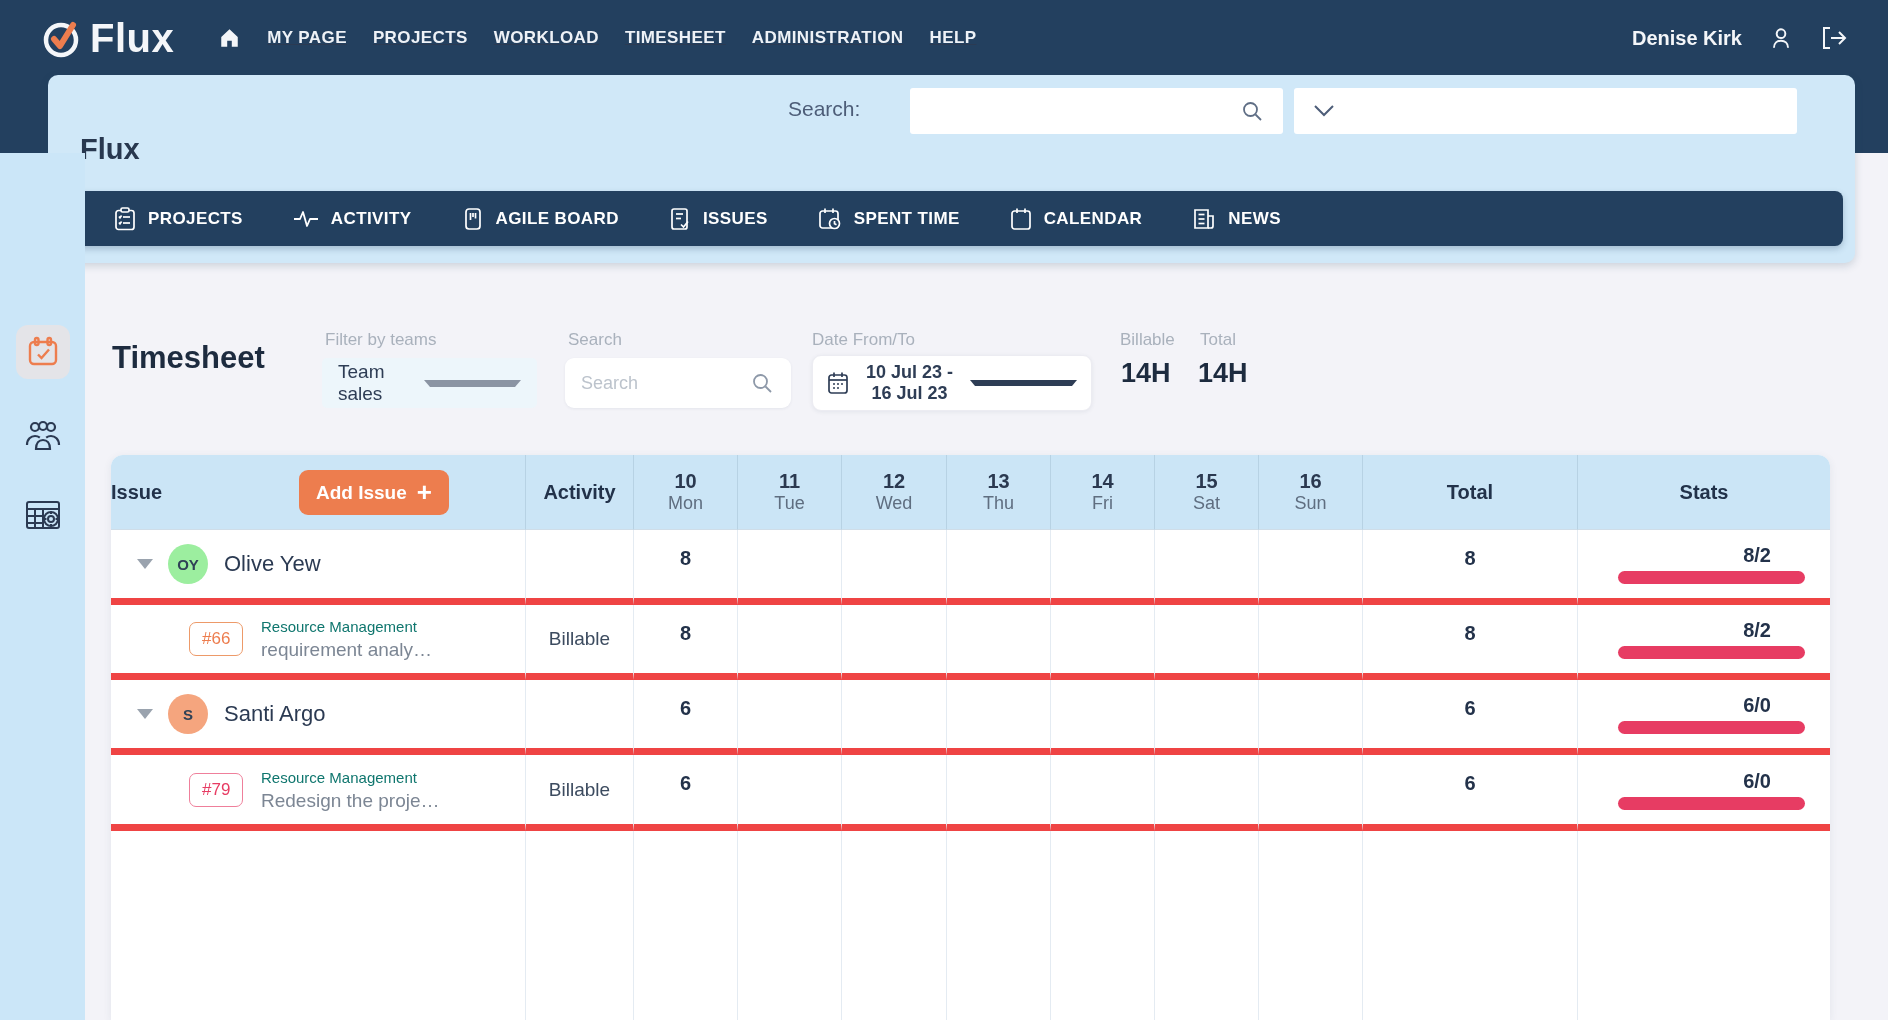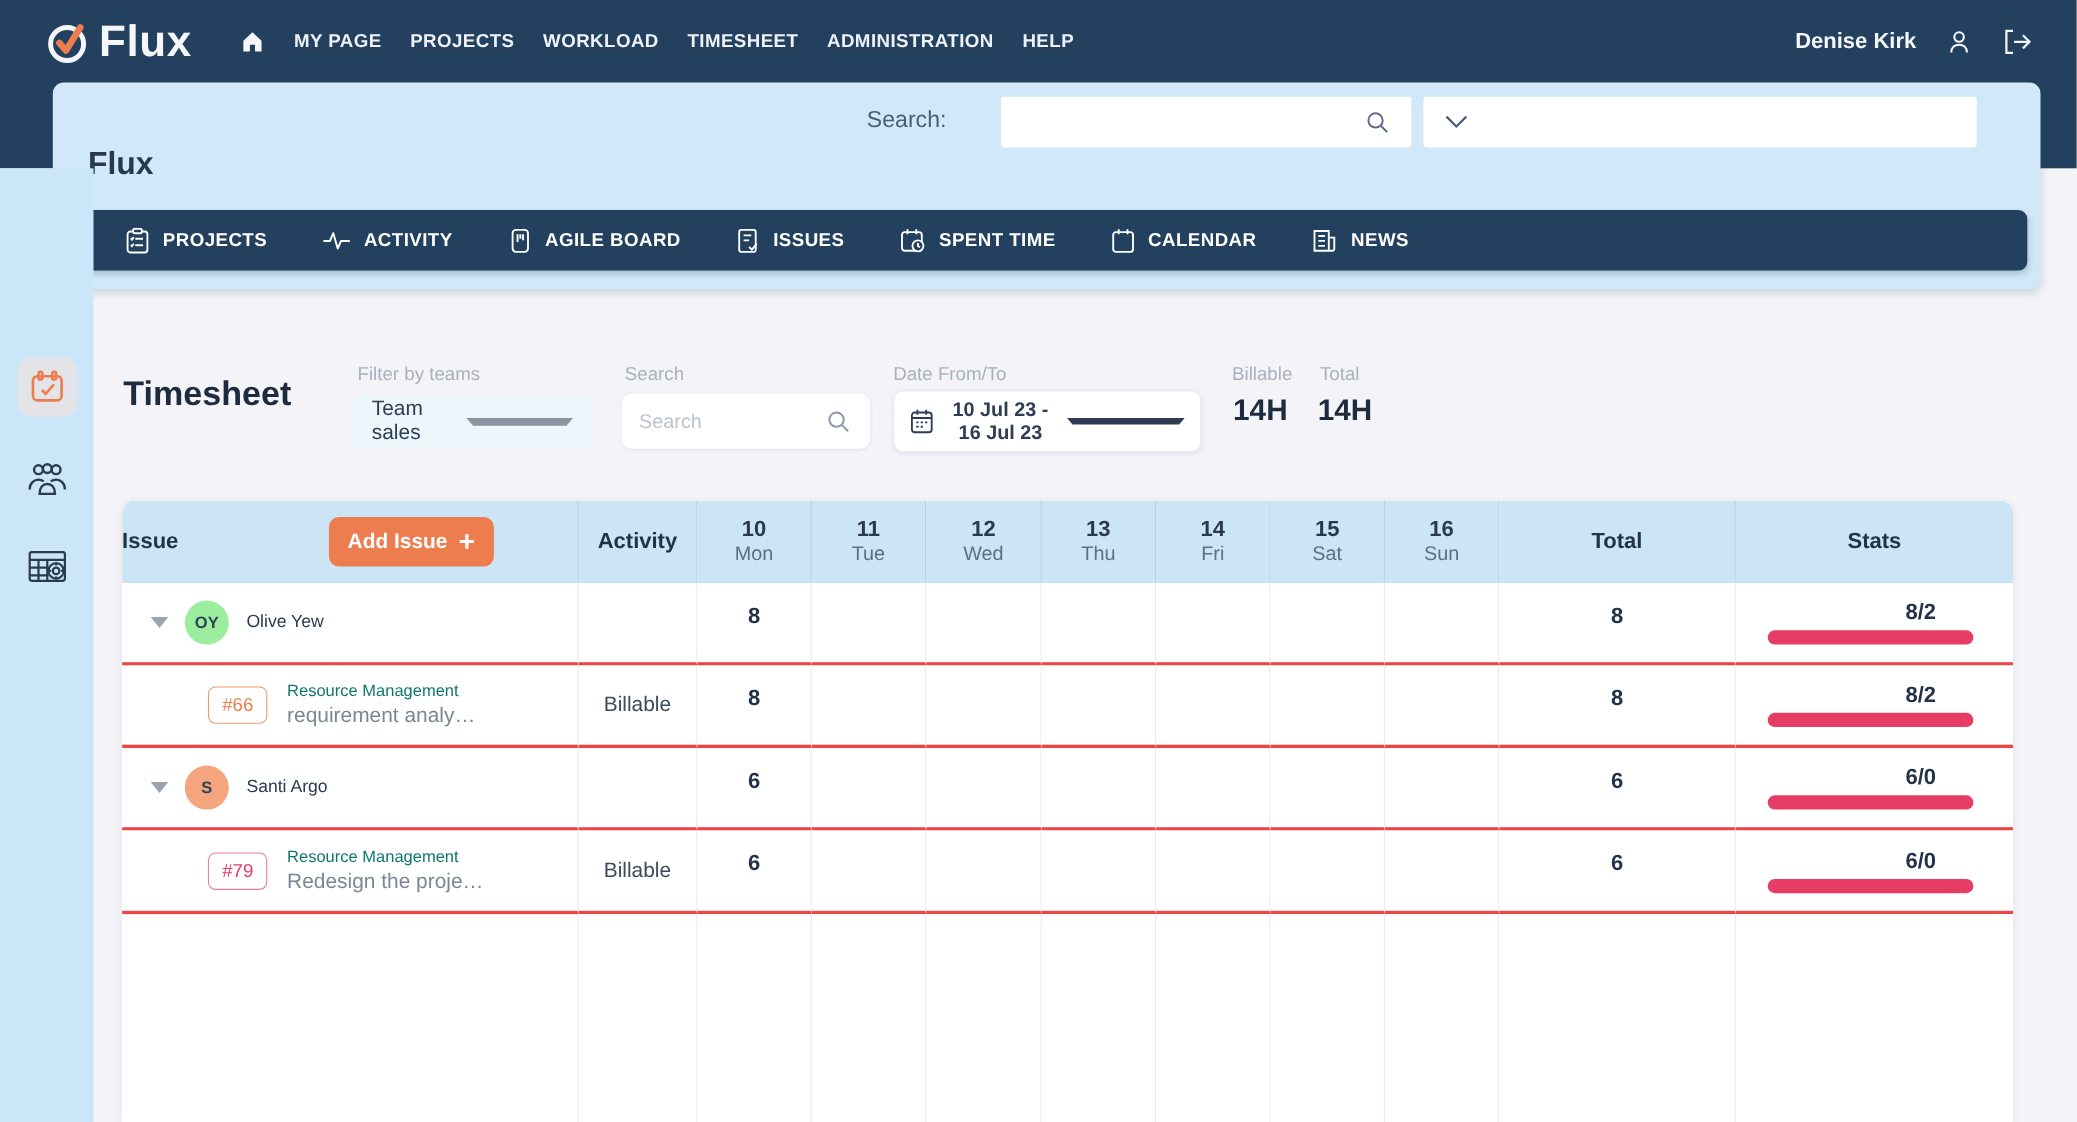--- a/index.html
+++ b/index.html
@@ -69,38 +69,38 @@
         display:flex; flex-direction:column; align-items:center; justify-content:center; }
   .th.last, .td.last, .tf.last { border-right:none; }
   .th-label { font-size:20px; font-weight:bold; color:#22324a; }
   .day-num { font-size:20px; font-weight:bold; color:#2b3950; line-height:1.2; }
   .day-name { font-size:18px; color:#5f6e80; line-height:1.2; }
   .th-issue { flex-direction:row; justify-content:flex-start; position:relative; }
   .add-issue-btn { position:absolute; left:188px; top:15px; width:150px; height:45px; background:#ed7d4e; border:none;
                    border-radius:9px; color:#fff; font-size:19px; font-weight:bold; cursor:pointer;
                    display:flex; align-items:center; justify-content:center; gap:10px; font-family:inherit; }
   .add-plus { font-size:26px; font-weight:bold; line-height:1; margin-top:-2px; }
-  .td { background:#fff; border-right:1px solid #e4ebf2; border-bottom:3px solid #ef4444;
+  .td { background:#fff; border-right:1px solid #e4ebf2; border-bottom:7px solid #ef4444;
         display:flex; align-items:center; justify-content:center; }
   .td-num { font-size:20px; font-weight:bold; color:#23324a; padding-bottom:12px; }
   .td-activity { font-size:19px; color:#3c4b5f; }
   .td-issue { justify-content:flex-start; position:relative; }
   .collapse-tri { position:absolute; left:26px; top:50%; transform:translateY(-50%); width:0; height:0; cursor:pointer;
                   border-left:8px solid transparent; border-right:8px solid transparent; border-top:10px solid #9aa3ae; }
   .avatar { position:absolute; left:57px; top:50%; transform:translateY(-50%); width:40px; height:40px; border-radius:50%;
             display:flex; align-items:center; justify-content:center; font-size:15px; font-weight:bold; color:#2f4156; }
-  .user-name-cell { position:absolute; left:113px; top:50%; transform:translateY(-50%); font-size:16px; color:#2b3a52; }
+  .user-name-cell { position:absolute; left:113px; top:50%; transform:translateY(-50%); font-size:22px; color:#2b3a52; }
   .issue-badge { position:absolute; left:78px; top:50%; transform:translateY(-50%); border:1.5px solid; border-radius:7px;
                  padding:6px 12px; font-size:17px; background:#fff; cursor:pointer; }
   .issue-badge.orange { color:#ed7d4e; border-color:#ed9a69; }
   .issue-badge.red { color:#e73c63; border-color:#ef7f9b; }
   .issue-text { position:absolute; left:150px; top:50%; transform:translateY(-50%); width:232px; overflow:hidden; }
   .issue-title { font-size:15px; font-weight:normal; color:#0f766e; white-space:nowrap; }
   .issue-sub { font-size:19px; color:#7c8694; white-space:nowrap; margin-top:4px; }
-  .td-stats { flex-direction:column; align-items:flex-end; justify-content:center; padding-right:36px; }
+  .td-stats { flex-direction:column; align-items:flex-end; justify-content:center; padding-right:25px; }
   .stats-value { font-size:20px; font-weight:bold; color:#23324a; margin-right:34px; }
   .stats-bar { width:187px; height:13px; border-radius:7px; background:#e73c63; margin-top:4px; }
   .tf { background:#fff; border-right:1px solid #e4ebf2; }
   svg { display:block; }
 </style>
 </head>
 <body>
 
 <div class="topband"></div>
 

